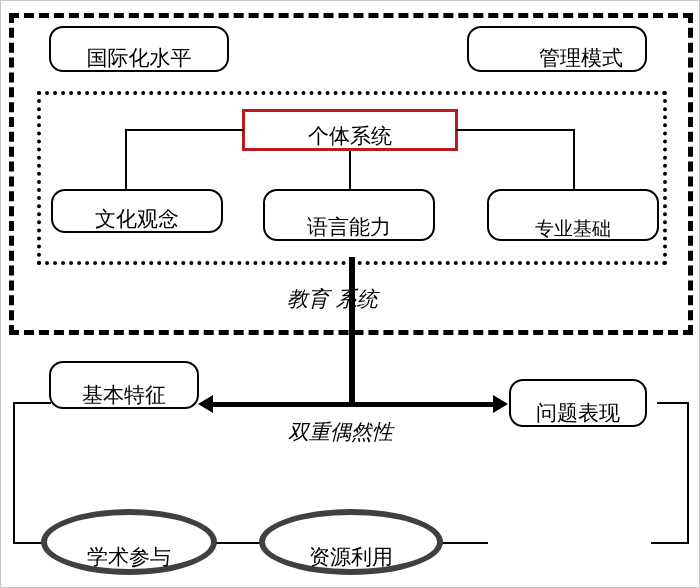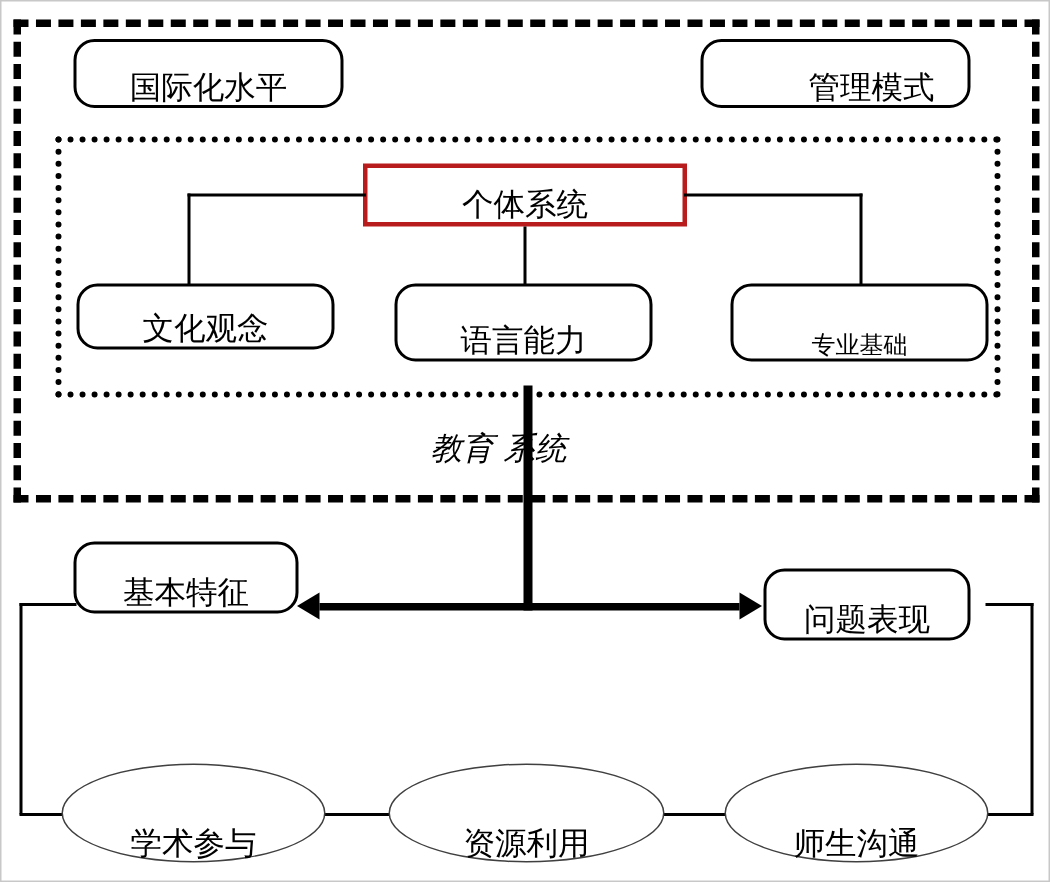--- a/index.html
+++ b/index.html
@@ -34,21 +34,21 @@
   }
   .rrect {
     border: 2px solid #000000;
     border-radius: 14px;
   }
   .rect {
     border: 3px solid #b91c1c;
     border-radius: 0;
   }
   .ellipse {
-    border: 1px solid #404040;
+    border: 6px solid #404040;
     border-radius: 50% / 50%;
   }
   
   .dashed-box {
     position: absolute;
     box-sizing: border-box;
     border: 5px dashed #000000;
     background: transparent;
   }
   .dotted-box {
@@ -125,32 +125,33 @@
   <div class="line-v" style="left:348px; top:150px; height:40px;"></div>
 
   <div class="node rrect" style="left:50px; top:188px; width:172px; height:44px; font-size:21px;">
     <span>文化观念</span>
   </div>
 
   <div class="node rrect" style="left:262px; top:188px; width:172px; height:52px; font-size:21px;">
     <span>语言能力</span>
   </div>
 
-  <div class="node rrect" style="left:486px; top:188px; width:172px; height:52px; font-size:16px;">
+  <div class="node rrect" style="left:486px; top:188px; width:172px; height:52px; font-size:19px;">
     <span>专业基础</span>
   </div>
 
   <div class="thick-v" style="left:348px; top:256px; height:150px;"></div>
 
   <div class="label" style="left:286px; top:284px; font-size:21px;">教育 系统</div>
 
   <div class="thick-h" style="left:212px; top:401px; width:280px;"></div>
   <div class="arrow-left" style="left:197px; top:394px;"></div>
   <div class="arrow-right" style="left:492px; top:394px;"></div>
 
+  <div class="label" style="left:287px; top:417px; font-size:21px;">双重偶然性</div>
 
   <div class="node rrect" style="left:48px; top:360px; width:150px; height:48px; font-size:21px;">
     <span>基本特征</span>
   </div>
 
   <div class="node rrect" style="left:508px; top:378px; width:138px; height:48px; font-size:21px;">
     <span>问题表现</span>
   </div>
 
   <div class="line-h" style="left:12px; top:401px; width:38px;"></div>
@@ -165,17 +166,14 @@
   <div class="line-h" style="left:437px; top:541px; width:50px;"></div>
 
   <div class="node ellipse" style="left:40px; top:508px; width:176px; height:66px; font-size:21px;">
     <span>学术参与</span>
   </div>
 
   <div class="node ellipse" style="left:258px; top:508px; width:184px; height:66px; font-size:21px;">
     <span>资源利用</span>
   </div>
 
-  <div class="node ellipse" style="left:482px; top:508px; width:176px; height:66px; font-size:21px;">
-    <span>师生沟通</span>
-  </div>
 
 </div>
 
 </body></html>

